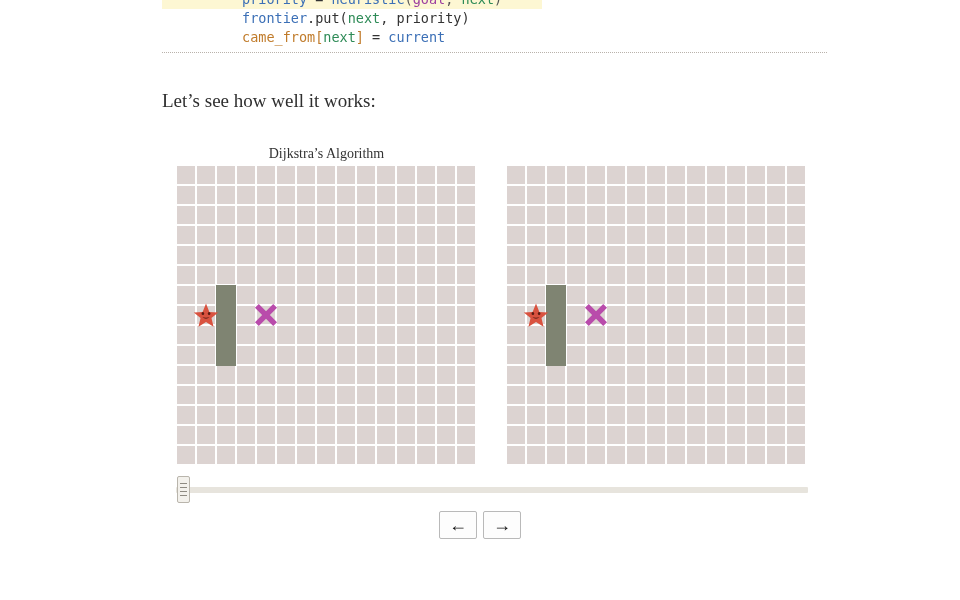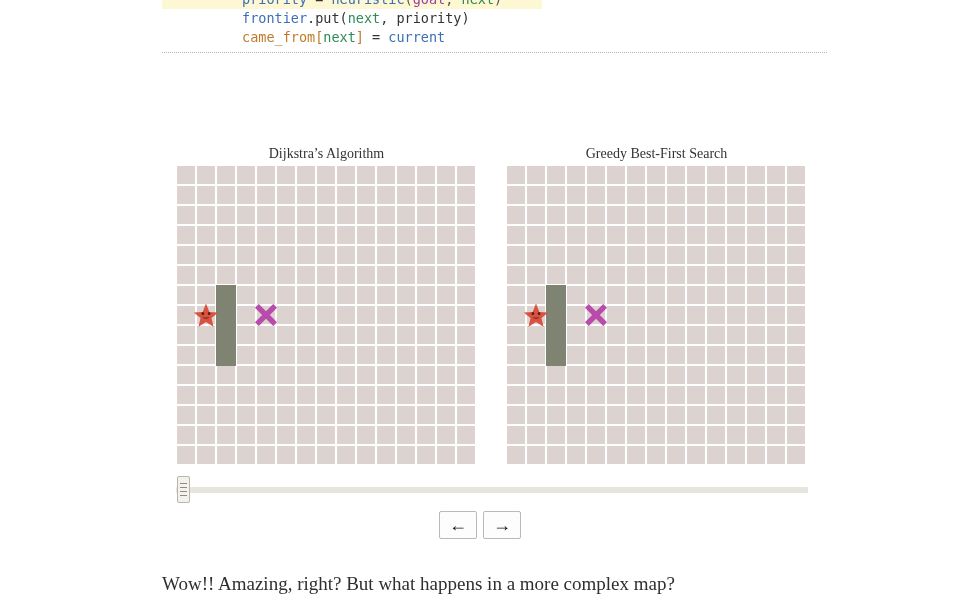--- a/index.html
+++ b/index.html
@@ -96,20 +96,21 @@
   }
   .btn.arrow{padding:3px 9px;font-size:18px;}
 </style>
 </head>
 <body>
 
 <div class="page">
 
   <div class="code-block" id="code-block"><div class="code-line hl"><span class="tk-var">priority</span><span class="tk-plain"> = </span><span class="tk-fn">heuristic</span><span class="tk-punct">(</span><span class="tk-kw">goal</span><span class="tk-punct">, </span><span class="tk-arg">next</span><span class="tk-punct">)</span></div><div class="code-line"><span class="tk-var">frontier</span><span class="tk-plain">.put(</span><span class="tk-arg">next</span><span class="tk-plain">, priority)</span></div><div class="code-line"><span class="tk-br">came_from</span><span class="tk-br">[</span><span class="tk-arg">next</span><span class="tk-br">]</span><span class="tk-plain"> = </span><span class="tk-fn">current</span></div></div>
 
+  <div class="prose" id="intro-text">Let’s see how well it works:</div>
 
   <div class="diagram" id="diagram">
       <div class="grid-wrap" style="left: 176px; top: 145px; width: 301px; height: 321px;">
         <div class="grid-title">Dijkstra’s Algorithm</div>
         <div class="grid" style="width: 301px; height: 301px;">
           <div class="cell" style="left: 1px; top: 1px; width: 18px; height: 18px; background: rgb(220, 211, 209);"></div>
           <div class="cell" style="left: 21px; top: 1px; width: 18px; height: 18px; background: rgb(220, 211, 209);"></div>
           <div class="cell" style="left: 41px; top: 1px; width: 18px; height: 18px; background: rgb(220, 211, 209);"></div>
           <div class="cell" style="left: 61px; top: 1px; width: 18px; height: 18px; background: rgb(220, 211, 209);"></div>
           <div class="cell" style="left: 81px; top: 1px; width: 18px; height: 18px; background: rgb(220, 211, 209);"></div>
@@ -338,21 +339,20 @@
             <ellipse cx="38" cy="44" rx="5" ry="6" fill="#5a1a12"></ellipse>
             <ellipse cx="62" cy="44" rx="5" ry="6" fill="#5a1a12"></ellipse>
             <path d="M36 58 Q50 70 64 58 Q50 64 36 58 Z" fill="#5a1a12"></path>
           </svg>
           <svg width="24" height="24" viewBox="0 0 100 100" class="marker" style="left: 78px; top: 138px;">
             <path d="M20 4 L50 34 L80 4 L96 20 L66 50 L96 80 L80 96 L50 66 L20 96 L4 80 L34 50 L4 20 Z" fill="#b94bab"></path>
           </svg>
         </div>
       </div>
       <div class="grid-wrap" style="left: 506px; top: 145px; width: 301px; height: 321px;">
-        <div class="grid-title">Greedy Best-First Search</div>
         <div class="grid" style="width: 301px; height: 301px;">
           <div class="cell" style="left: 1px; top: 1px; width: 18px; height: 18px; background: rgb(220, 211, 209);"></div>
           <div class="cell" style="left: 21px; top: 1px; width: 18px; height: 18px; background: rgb(220, 211, 209);"></div>
           <div class="cell" style="left: 41px; top: 1px; width: 18px; height: 18px; background: rgb(220, 211, 209);"></div>
           <div class="cell" style="left: 61px; top: 1px; width: 18px; height: 18px; background: rgb(220, 211, 209);"></div>
           <div class="cell" style="left: 81px; top: 1px; width: 18px; height: 18px; background: rgb(220, 211, 209);"></div>
           <div class="cell" style="left: 101px; top: 1px; width: 18px; height: 18px; background: rgb(220, 211, 209);"></div>
           <div class="cell" style="left: 121px; top: 1px; width: 18px; height: 18px; background: rgb(220, 211, 209);"></div>
           <div class="cell" style="left: 141px; top: 1px; width: 18px; height: 18px; background: rgb(220, 211, 209);"></div>
           <div class="cell" style="left: 161px; top: 1px; width: 18px; height: 18px; background: rgb(220, 211, 209);"></div>
@@ -591,15 +591,14 @@
     <i></i>
     <i></i>
     <i></i>
   </div>
 
   <div class="btnbar">
     <button class="btn arrow">←</button>
     <button class="btn arrow">→</button>
   </div>
 
-  <div class="prose" id="outro-text">Wow!! Amazing, right? But what happens in a more complex map?</div>
 
 </div>
 
 </body></html>

